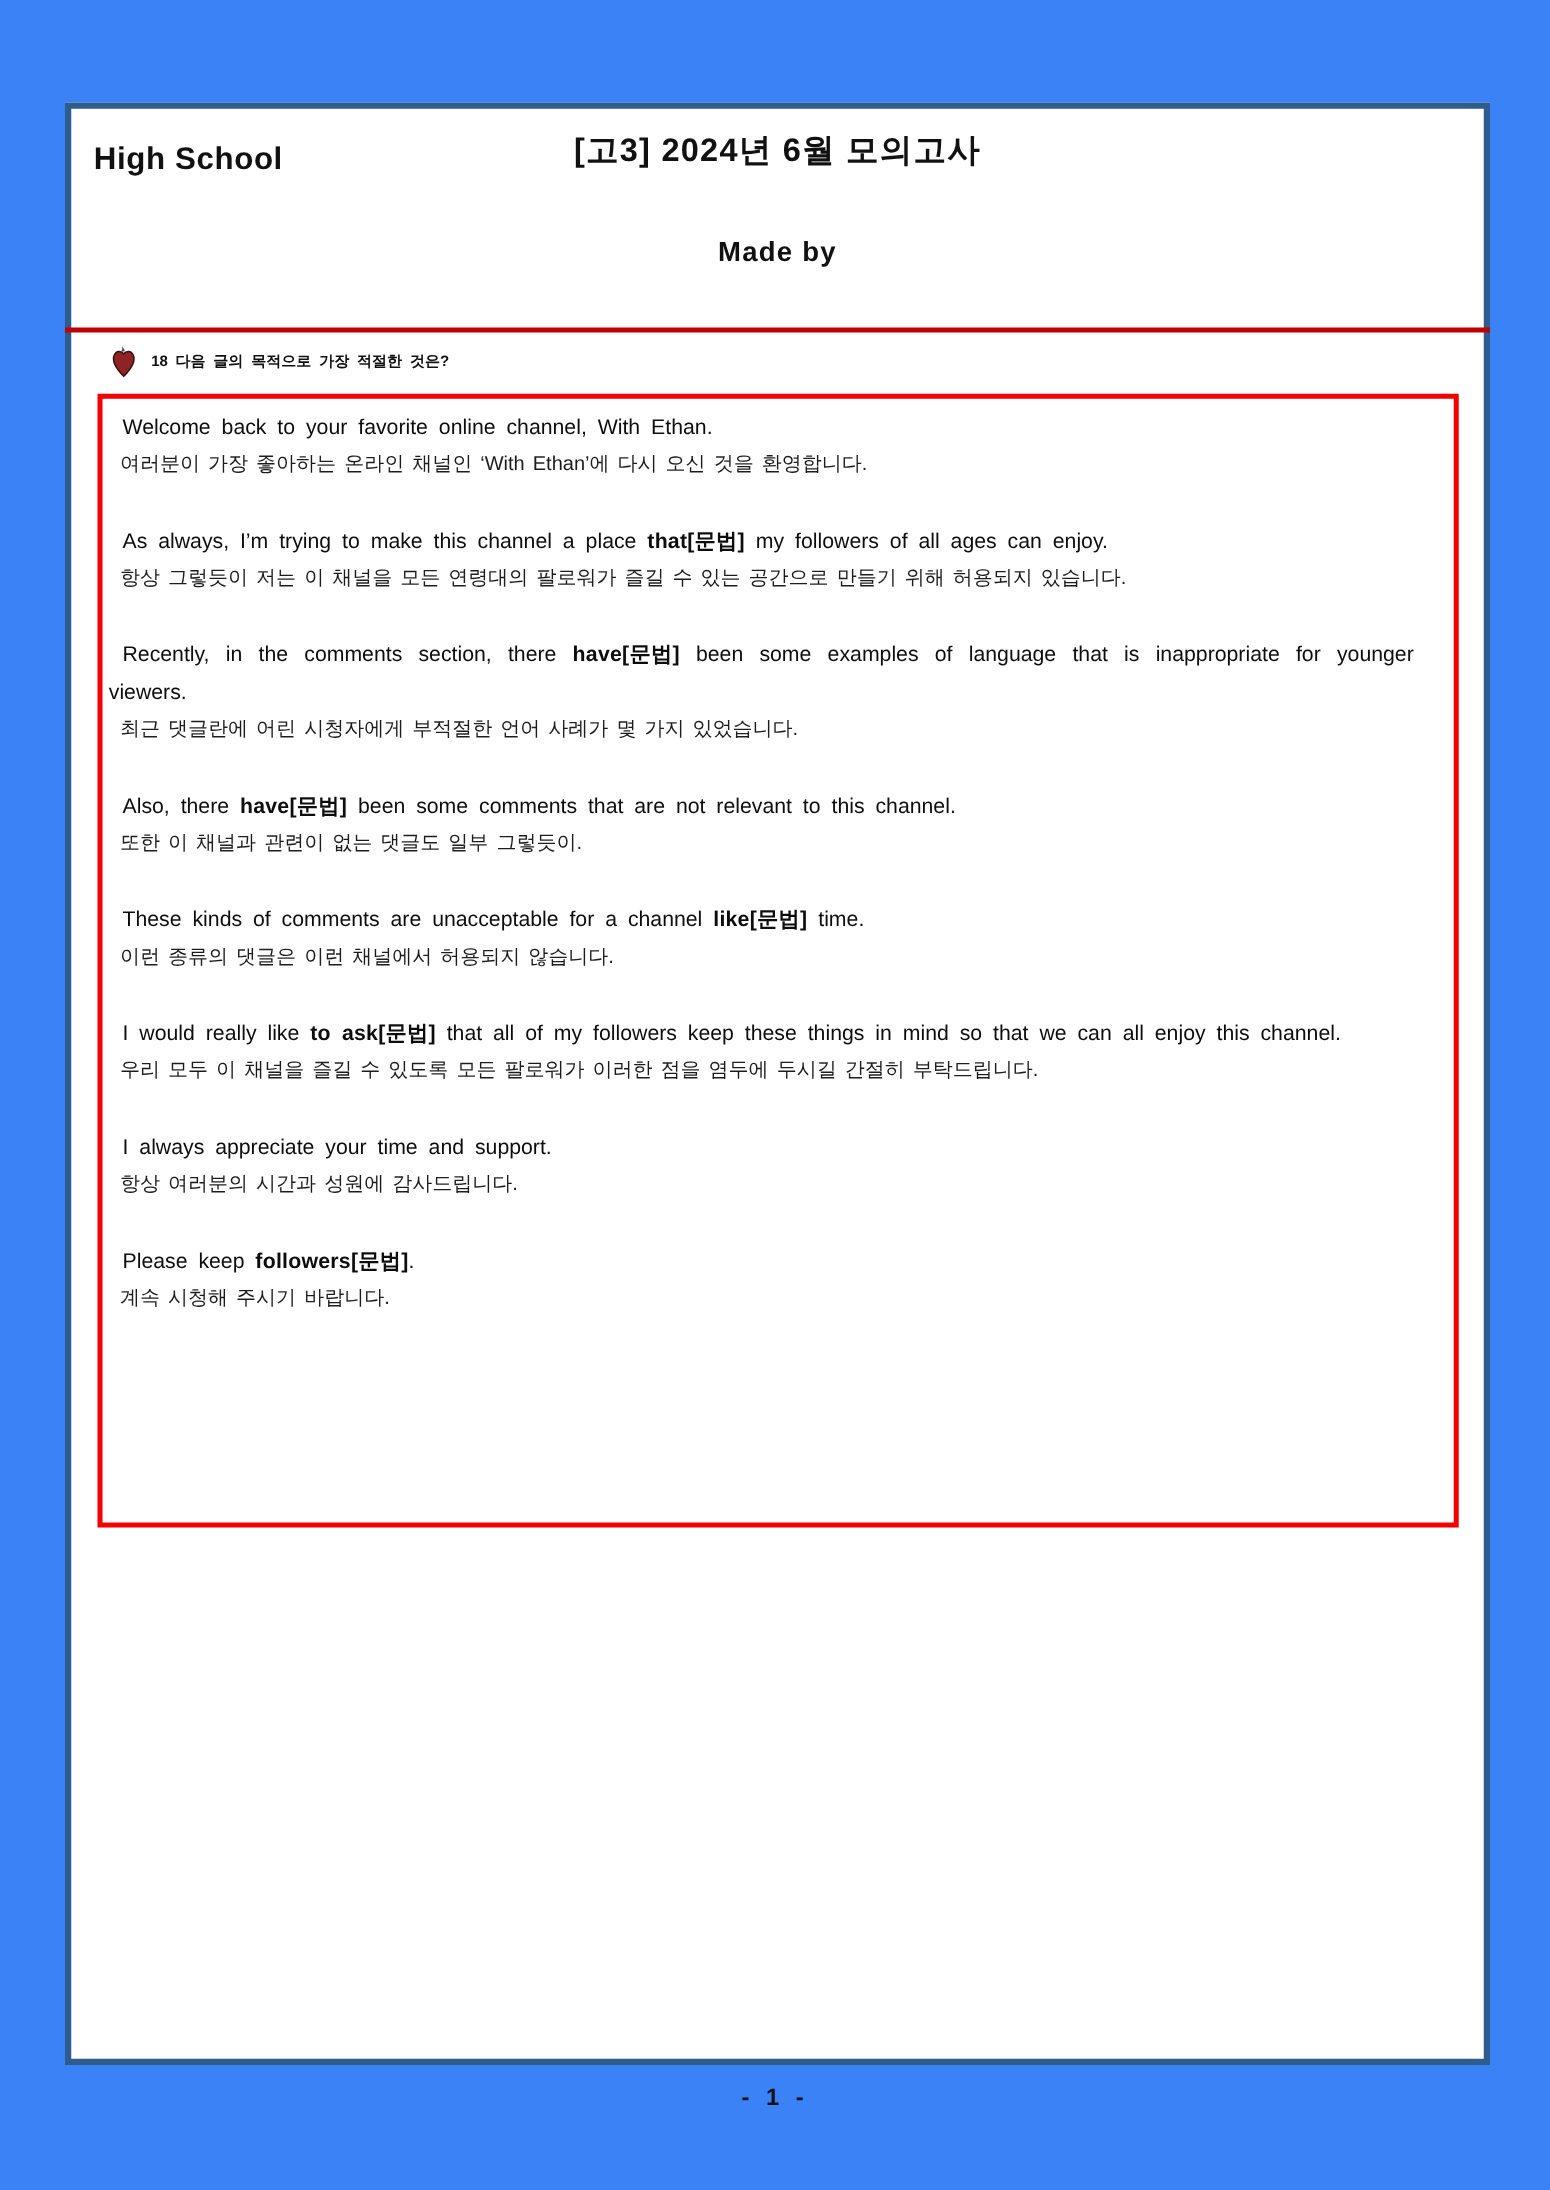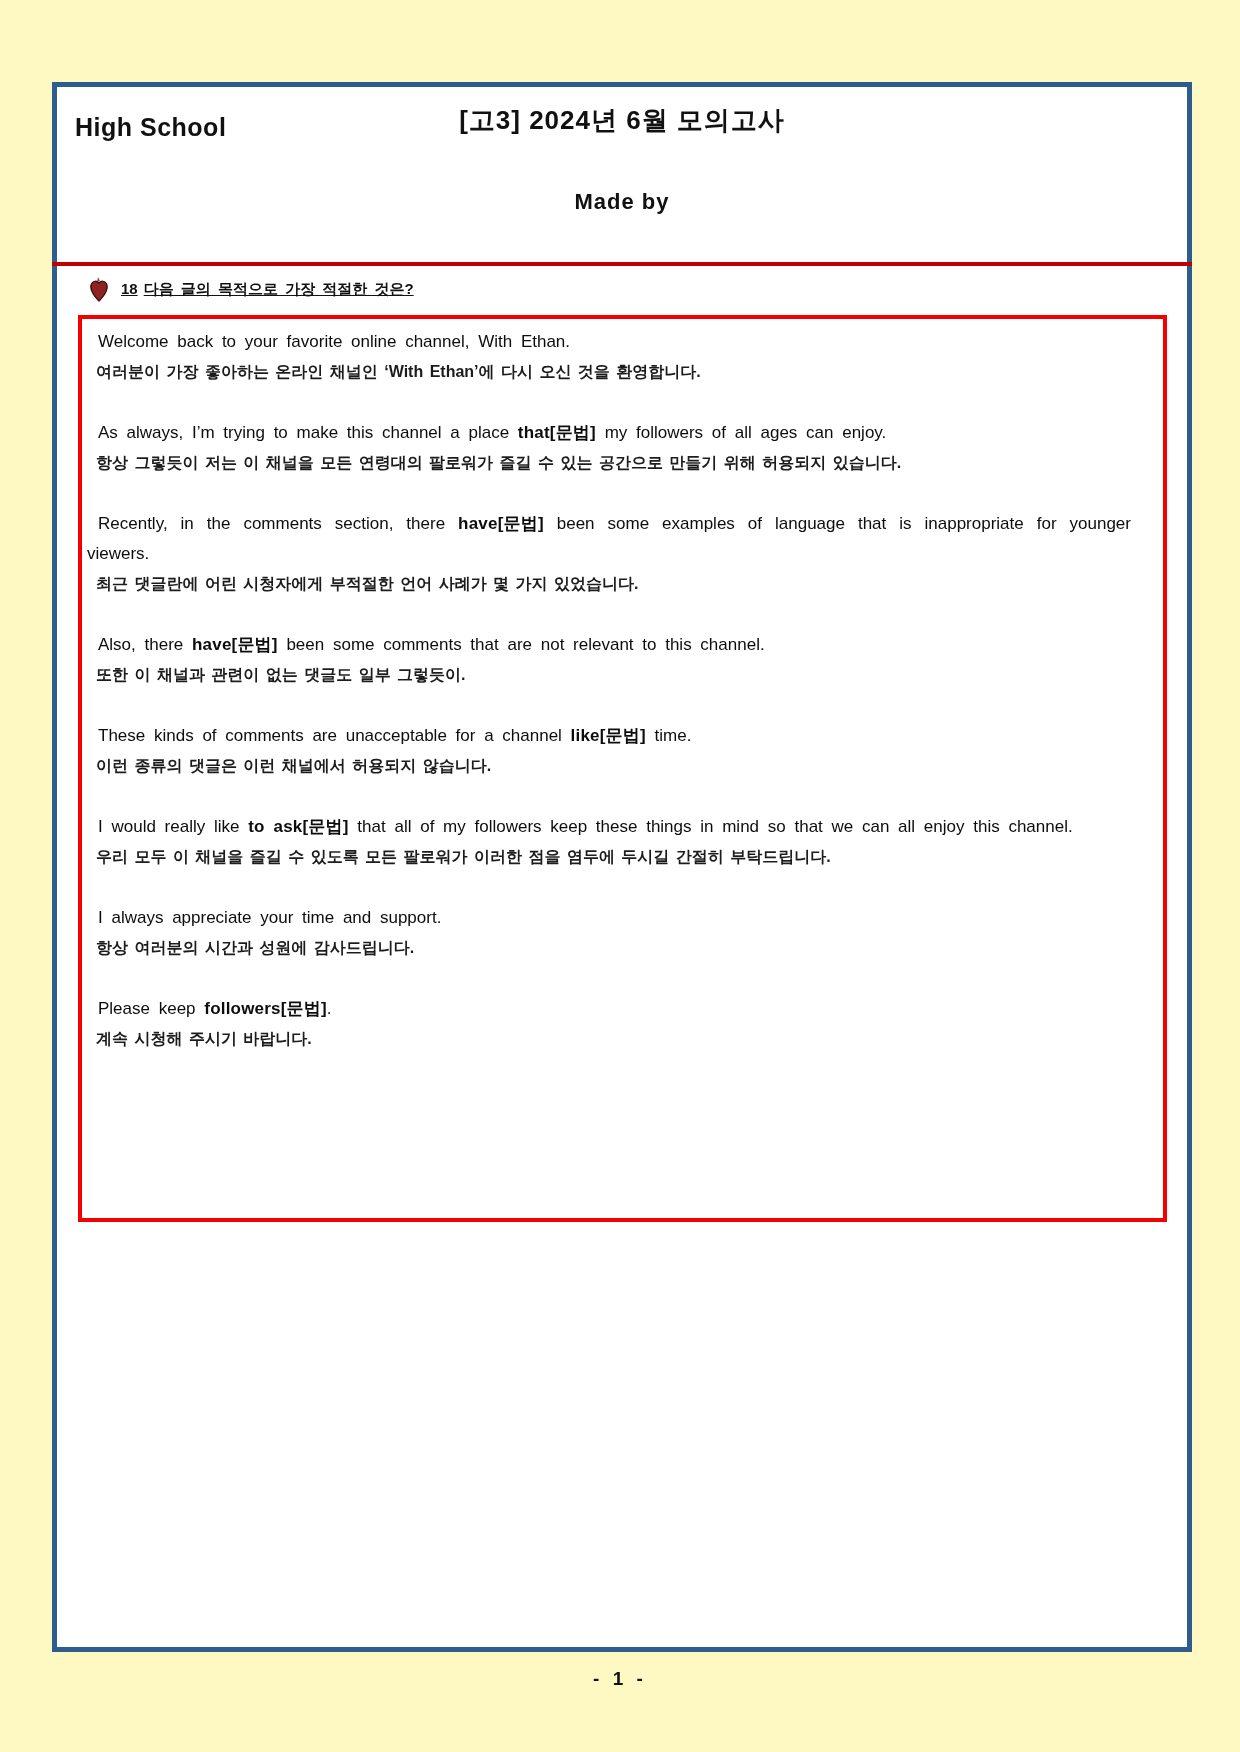--- a/index.html
+++ b/index.html
@@ -6,21 +6,21 @@
     margin: 0;
     padding: 0;
     background: #ffffff;
     font-family: "Liberation Sans", "DejaVu Sans", sans-serif;
     color: #111111;
   }
   .page {
     position: relative;
     width: 1240px;
     height: 1752px;
-    background: #fef9c3;
+    background: #3b82f6;
     overflow: hidden;
   }
   .frame {
     position: absolute;
     left: 52px;
     top: 82px;
     width: 1140px;
     height: 1570px;
     border: 5px solid #2e5c8f;
     box-sizing: border-box;
@@ -69,25 +69,24 @@
     display: flex;
     align-items: center;
     gap: 10px;
   }
   .q-icon {
     width: 24px;
     height: 28px;
     flex: 0 0 auto;
   }
   .q-text {
-    font-size: 15px;
+    font-size: 12px;
     font-weight: 600;
     word-spacing: 3px;
     white-space: nowrap;
-    text-decoration: underline;
   }
   .q-number { margin-right: 6px; }
   .passage-box {
     position: absolute;
     left: 21px;
     top: 228px;
     width: 1089px;
     height: 907px;
     border: 4px solid #f40000;
     box-sizing: border-box;
@@ -103,21 +102,20 @@
     text-indent: 11px;
     word-spacing: 4px;
     color: #0d0d0d;
   }
   .en .gram { font-weight: 800; letter-spacing: 0.2px; }
   .ko {
     font-size: 16px;
     text-indent: 9px;
     word-spacing: 2px;
     color: #1c1c1c;
-    font-weight: bold;
   }
   .page-number {
     position: absolute;
     left: 0;
     top: 1668px;
     width: 100%;
     text-align: center;
     font-size: 19px;
     font-weight: 600;
     letter-spacing: 4px;

